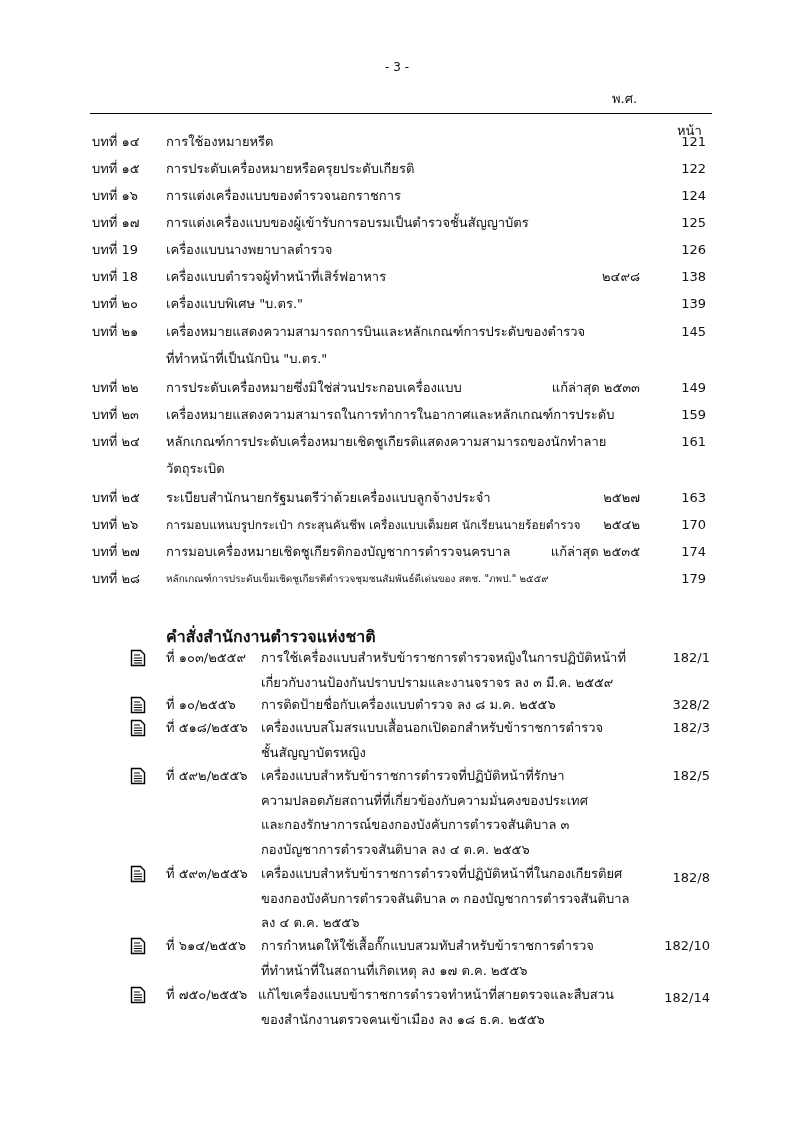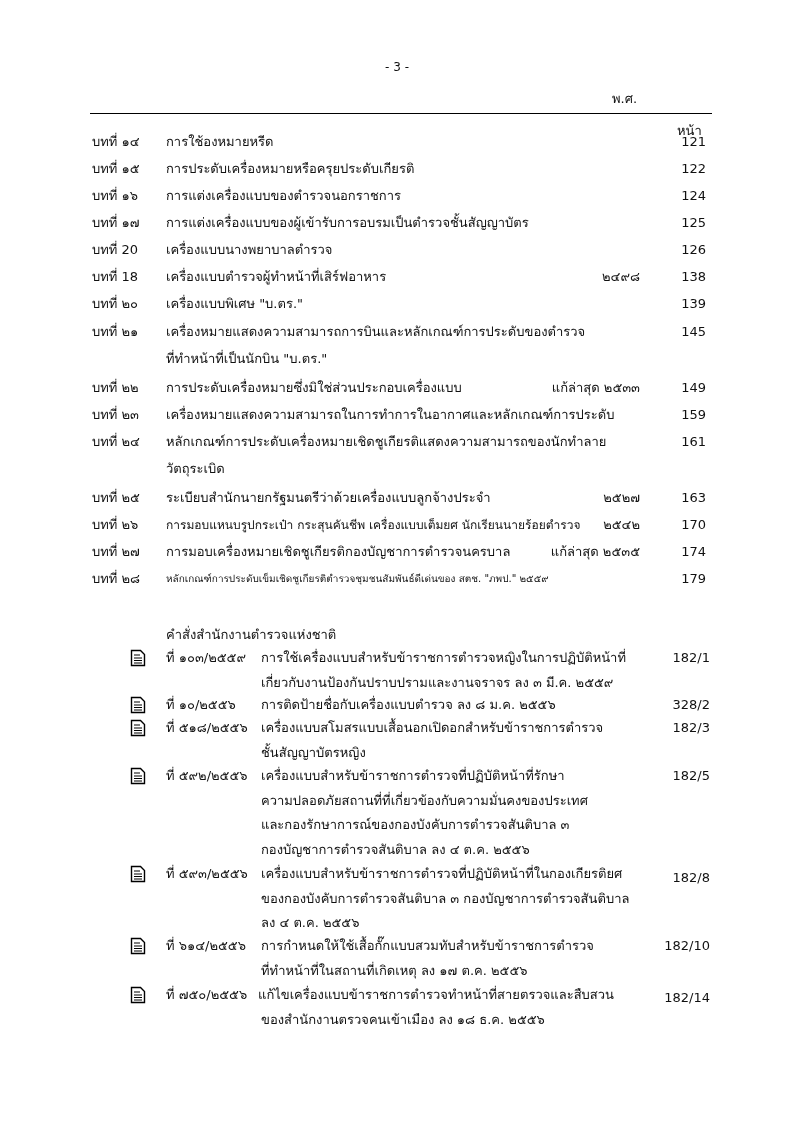--- a/index.html
+++ b/index.html
@@ -26,21 +26,21 @@
     position: absolute; left: 92px; width: 614px; height: 24px;
     font-size: 13px; line-height: 24px;
   }
   .ch .lbl { position: absolute; left: 0; white-space: nowrap; }
   .ch .title { position: absolute; left: 74px; white-space: nowrap; }
   .ch .title2 { position: absolute; left: 74px; top: 27px; white-space: nowrap; }
   .ch .yr { position: absolute; right: 66px; white-space: nowrap; text-align: right; }
   .ch .pg { position: absolute; right: 0; text-align: right; white-space: nowrap; }
 
   .orders-title {
-    position: absolute; top: 624px; left: 166px; font-weight: normal; font-size: 13px;
+    position: absolute; top: 624px; left: 166px; font-weight: bold; font-size: 16px;
   }
   .ord { position: absolute; left: 130px; width: 580px; font-size: 13px; line-height: 24px; }
   .ord .icon { position: absolute; left: 0; top: 3px; width: 16px; height: 18px; }
   .ord .num { position: absolute; left: 36px; white-space: nowrap; }
   .ord .lines { position: absolute; left: 131px; }
   .ord .line { white-space: nowrap; height: 24.5px; }
   .ord .pg { position: absolute; right: 0; top: 0; white-space: nowrap; }
 </style>
 </head>
 <body>
@@ -65,21 +65,21 @@
     <span class="lbl">บทที่ ๑๖</span>
     <span class="title">การแต่งเครื่องแบบของตำรวจนอกราชการ</span>
     <span class="pg">124</span>
   </div>
   <div class="ch" style="top:211px">
     <span class="lbl">บทที่ ๑๗</span>
     <span class="title">การแต่งเครื่องแบบของผู้เข้ารับการอบรมเป็นตำรวจชั้นสัญญาบัตร</span>
     <span class="pg">125</span>
   </div>
   <div class="ch" style="top:238px">
-    <span class="lbl">บทที่ 20</span>
+    <span class="lbl">บทที่ 19</span>
     <span class="title">เครื่องแบบนางพยาบาลตำรวจ</span>
     <span class="pg">126</span>
   </div>
   <div class="ch" style="top:265px">
     <span class="lbl">บทที่ 18</span>
     <span class="title">เครื่องแบบตำรวจผู้ทำหน้าที่เสิร์ฟอาหาร</span>
     <span class="yr">๒๔๙๘</span>
     <span class="pg">138</span>
   </div>
   <div class="ch" style="top:292px">

